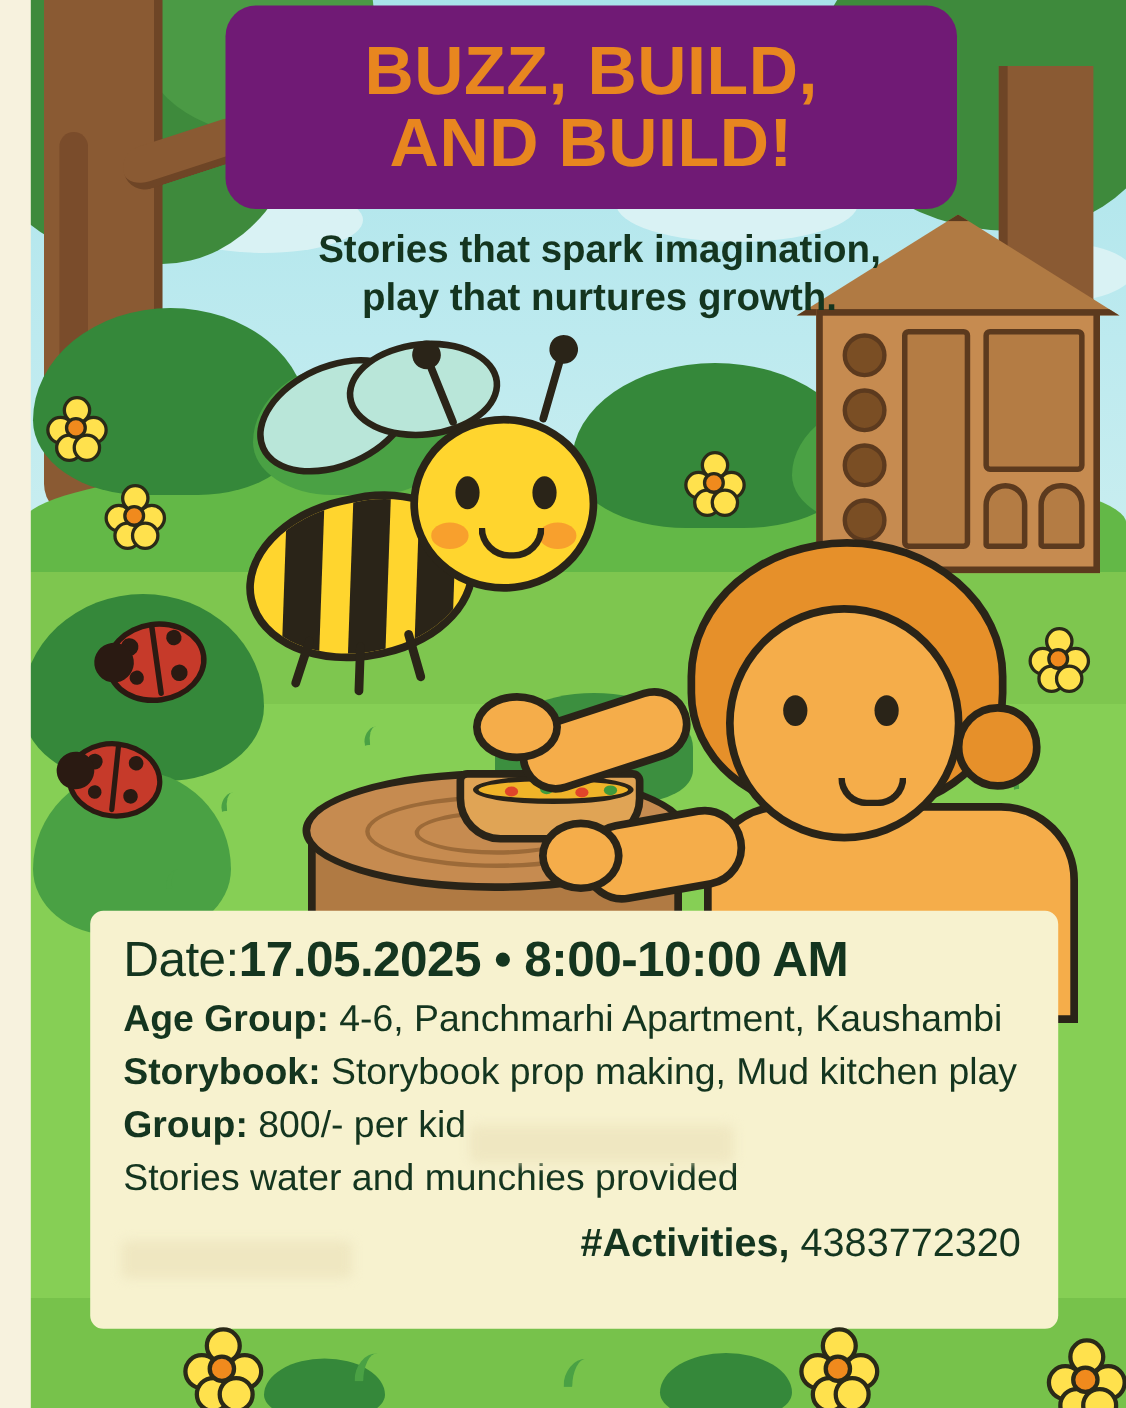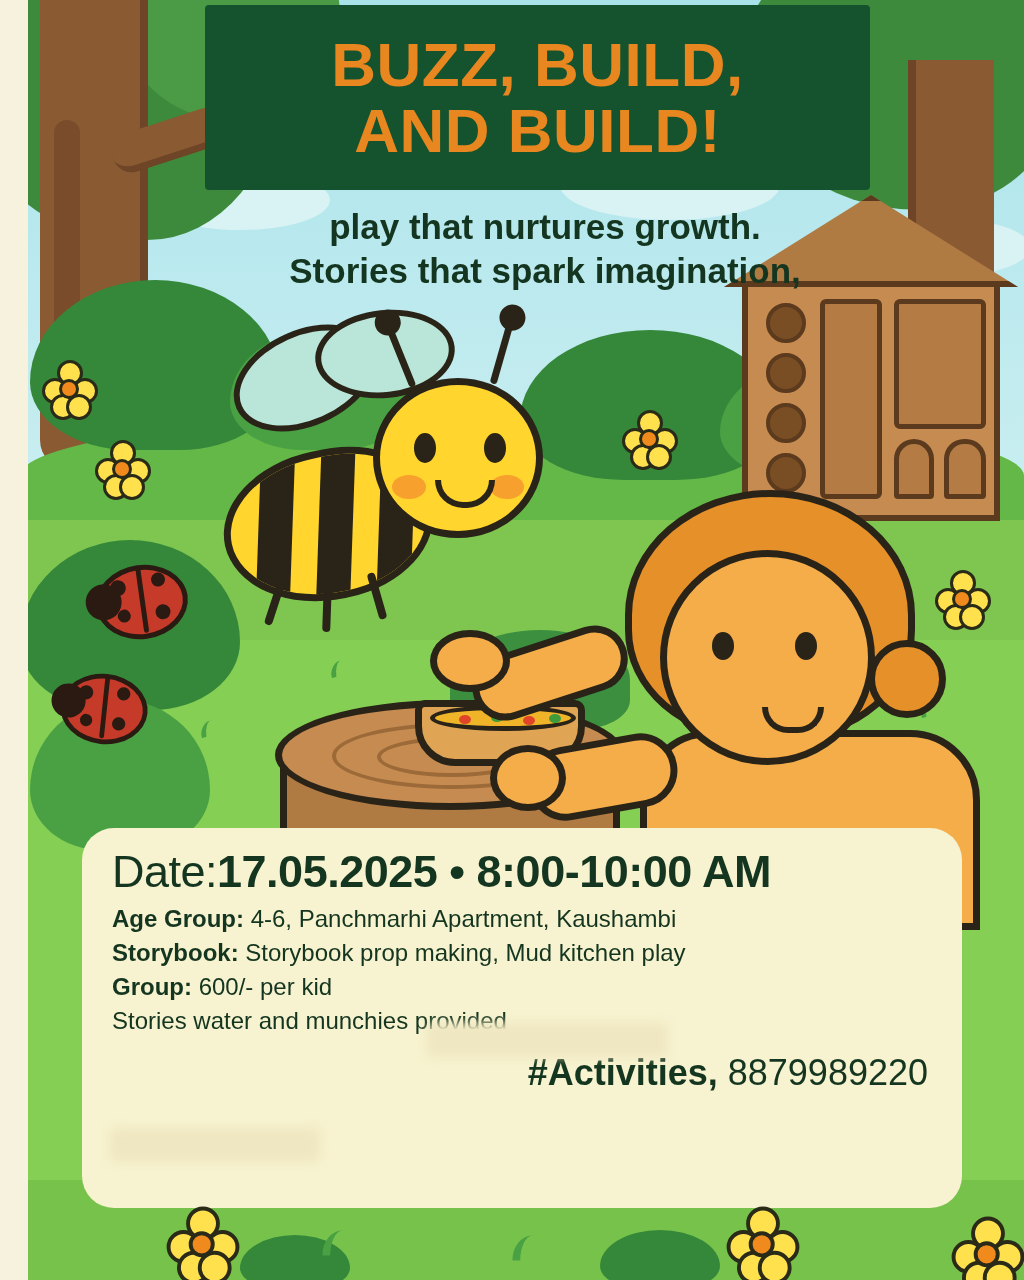--- a/index.html
+++ b/index.html
@@ -215,45 +215,45 @@
   }
   .soup-bit { position:absolute; width:12px; height:9px; border-radius:50%; }
   .green-bush-small {
     position:absolute; left:450px; top:630px; width:180px; height:100px;
     background:#3c8f3f; border-radius:50% 50% 30% 30%;
     border:0;
   }
   
   .title-card {
     position:absolute; left:205px; top:5px; width:665px; height:185px;
-    background:#14532d; border-radius:4px; z-index:20;
+    background:#701a75; border-radius:28px; z-index:20;
     display:flex; flex-direction:column; align-items:center; justify-content:center;
   }
   .title-line {
     color:#e8861f; font-size:62px; font-weight:bold; letter-spacing:0.5px;
     line-height:1.05; text-align:center; white-space:nowrap;
   }
   .subtitle {
     position:absolute; left:205px; top:205px; width:680px; z-index:20;
     text-align:center; color:#14351f; font-size:35px; font-weight:bold;
     line-height:1.25;
   }
   
   .info-card {
     position:absolute; left:82px; top:828px; width:880px; height:380px;
-    background:#f7f2cf; border-radius:32px; z-index:25;
+    background:#f7f2cf; border-radius:12px; z-index:25;
     padding:18px 26px 0 30px;
   }
   .info-date {
     font-size:45px; color:#14351f; font-weight:bold; white-space:nowrap;
     letter-spacing:-0.5px; margin-bottom:4px;
   }
   .info-date .lbl { font-weight:normal; }
   .info-line {
-    font-size:24px; color:#14351f; line-height:1.42; white-space:nowrap;
+    font-size:34px; color:#14351f; line-height:1.42; white-space:nowrap;
   }
   .info-line b { font-weight:bold; }
   .info-footer {
     margin-top:14px; text-align:right; font-size:36px; color:#14351f;
     font-weight:bold; padding-right:8px;
   }
   .info-footer .phone { font-weight:normal; }
   .smudge {
     position:absolute; background:#efe7c1; filter:blur(5px); border-radius:6px;
   }
@@ -448,40 +448,40 @@
   </div>
 
   <div class="paper-strip"></div>
 
   <div class="title-card">
     <div class="title-line">BUZZ, BUILD,</div>
     <div class="title-line">AND BUILD!</div>
   </div>
 
   <div class="subtitle">
+    <div>Stories that spark imagination,</div>
     <div>play that nurtures growth.</div>
-    <div>Stories that spark imagination,</div>
   </div>
 
   <div class="info-card">
     <div class="info-date">
       <span class="lbl">Date:</span><span>17.05.2025</span>
       <span>•</span>
       <span>8:00-10:00 AM</span>
     </div>
     <div class="info-line">
       <b>Age Group:</b><span> 4-6, Panchmarhi Apartment, Kaushambi</span>
     </div>
     <div class="info-line">
       <b>Storybook:</b><span> Storybook prop making, Mud kitchen play</span>
     </div>
     <div class="info-line">
-      <b>Group:</b><span> 600/- per kid</span>
+      <b>Group:</b><span> 800/- per kid</span>
     </div>
     <div class="info-line">Stories water and munchies provided</div>
     <div class="info-footer">
-      <span>#Activities,</span><span class="phone"> 8879989220</span>
+      <span>#Activities,</span><span class="phone"> 4383772320</span>
     </div>
     <div class="smudge" style="left:345px;top:195px;width:240px;height:34px;"></div>
     <div class="smudge" style="left:28px;top:300px;width:210px;height:34px;"></div>
   </div>
 
 </div>
 
 </body></html>

